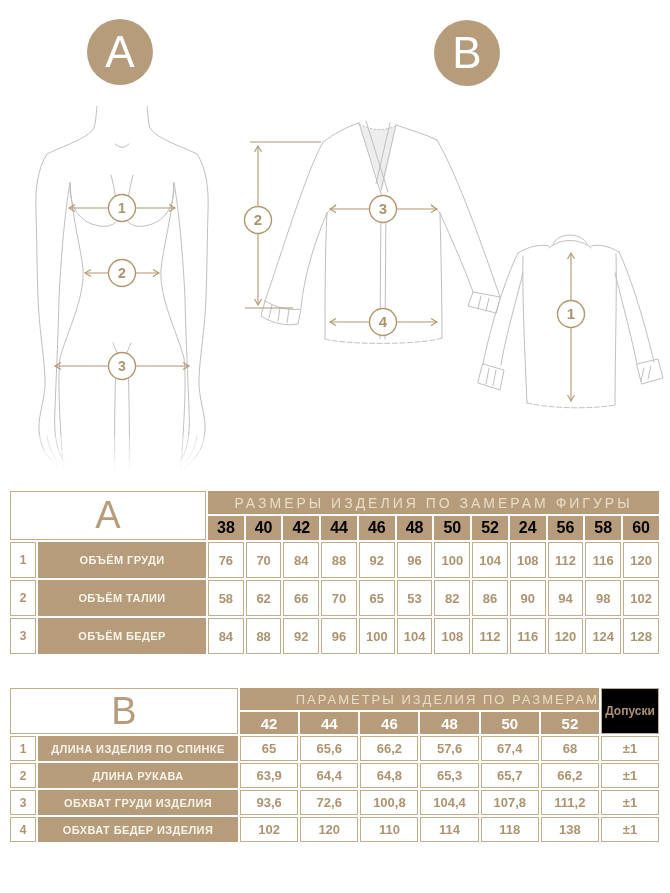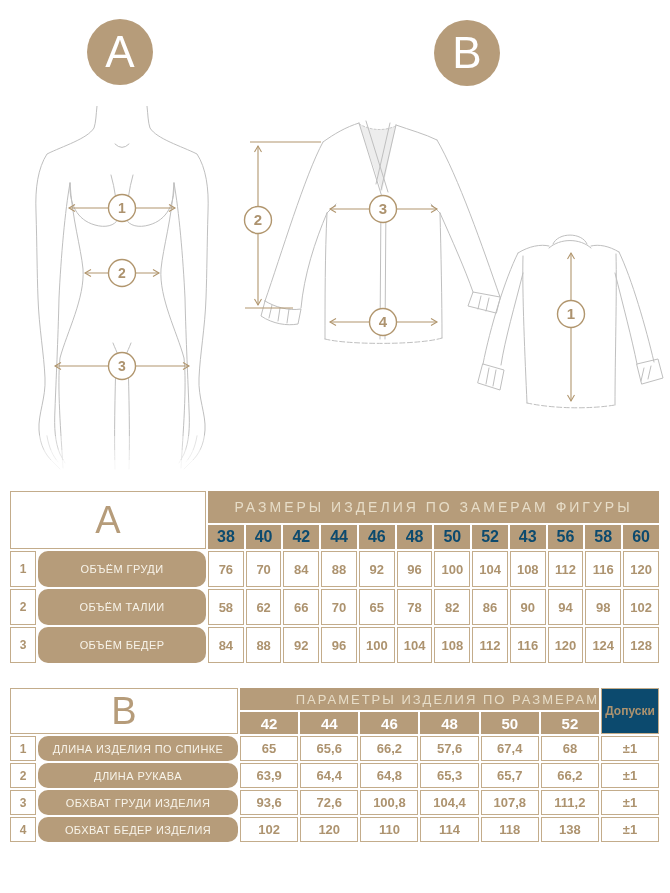--- a/index.html
+++ b/index.html
@@ -22,28 +22,28 @@
   #badge-a{left:87px;top:19px;}
   #badge-b{left:434px;top:20px;}
   .figure-svg{position:absolute;left:25px;top:106px;}
   .garment-svg{position:absolute;left:233px;top:113px;}
 
   table{border-collapse:separate;border-spacing:2px;table-layout:fixed;position:absolute;left:8px;width:653px;}
   #table-a{top:489px;}
   #table-b{top:686px;}
   td{padding:0;text-align:center;vertical-align:middle;overflow:hidden;white-space:nowrap;}
   .t-corner{background:#fff;border:1px solid var(--bord);color:var(--tan);font-size:38px;font-weight:400;}
-  .t-head{background:var(--tan);color:var(--cream);font-size:14px;letter-spacing:3px;height:32px;font-weight:400;}
+  .t-head{background:var(--tan);color:var(--cream);font-size:14px;letter-spacing:3px;height:23px;font-weight:400;}
   .t-headb{background:var(--tan);color:var(--cream);font-size:13px;letter-spacing:2px;height:22px;font-weight:400;text-align:right;}
-  .t-size{background:var(--tan);color:#0c4a6e;font-weight:bold;font-size:16px;height:24px;}
+  .t-size{background:var(--tan);color:#000000;font-weight:bold;font-size:16px;height:24px;}
   .t-sizeb{background:var(--tan);color:#ffffff;font-weight:bold;font-size:15px;height:22px;}
   .t-num{background:#fff;border:1px solid var(--bord);color:var(--tan-dark);font-weight:bold;font-size:12px;}
-  .t-label{background:var(--tan);color:#f8f4ea;font-weight:normal;font-size:11px;letter-spacing:0.4px;border-radius:10px;}
+  .t-label{background:var(--tan);color:#f8f4ea;font-weight:bold;font-size:11px;letter-spacing:0.4px;}
   .t-val{background:#fff;border:1px solid var(--bord);color:var(--tan-dark);font-weight:bold;font-size:13px;}
-  .t-tolh{background:#0c4a6e;border:1px solid var(--bord);color:var(--tan-dark);font-weight:bold;font-size:12px;}
+  .t-tolh{background:#000000;border:1px solid var(--bord);color:var(--tan-dark);font-weight:bold;font-size:12px;}
   #table-a tr.drow td{height:34px;}
   #table-b tr.drow td{height:23px;}
   text{font-family:"Liberation Sans",sans-serif;font-weight:bold;}
 </style>
 </head>
 <body>
 
 <div class="page">
 
   <div class="badge" id="badge-a">A</div>
@@ -192,21 +192,21 @@
     </tr>
     <tr>
       <td class="t-size">38</td>
       <td class="t-size">40</td>
       <td class="t-size">42</td>
       <td class="t-size">44</td>
       <td class="t-size">46</td>
       <td class="t-size">48</td>
       <td class="t-size">50</td>
       <td class="t-size">52</td>
-      <td class="t-size">43</td>
+      <td class="t-size">24</td>
       <td class="t-size">56</td>
       <td class="t-size">58</td>
       <td class="t-size">60</td>
     </tr>
     <tr class="drow">
       <td class="t-num">1</td>
       <td class="t-label">ОБЪЁМ ГРУДИ</td>
       <td class="t-val">76</td>
       <td class="t-val">70</td>
       <td class="t-val">84</td>
@@ -221,21 +221,21 @@
       <td class="t-val">120</td>
     </tr>
     <tr class="drow">
       <td class="t-num">2</td>
       <td class="t-label">ОБЪЁМ ТАЛИИ</td>
       <td class="t-val">58</td>
       <td class="t-val">62</td>
       <td class="t-val">66</td>
       <td class="t-val">70</td>
       <td class="t-val">65</td>
-      <td class="t-val">78</td>
+      <td class="t-val">53</td>
       <td class="t-val">82</td>
       <td class="t-val">86</td>
       <td class="t-val">90</td>
       <td class="t-val">94</td>
       <td class="t-val">98</td>
       <td class="t-val">102</td>
     </tr>
     <tr class="drow">
       <td class="t-num">3</td>
       <td class="t-label">ОБЪЁМ БЕДЕР</td>

